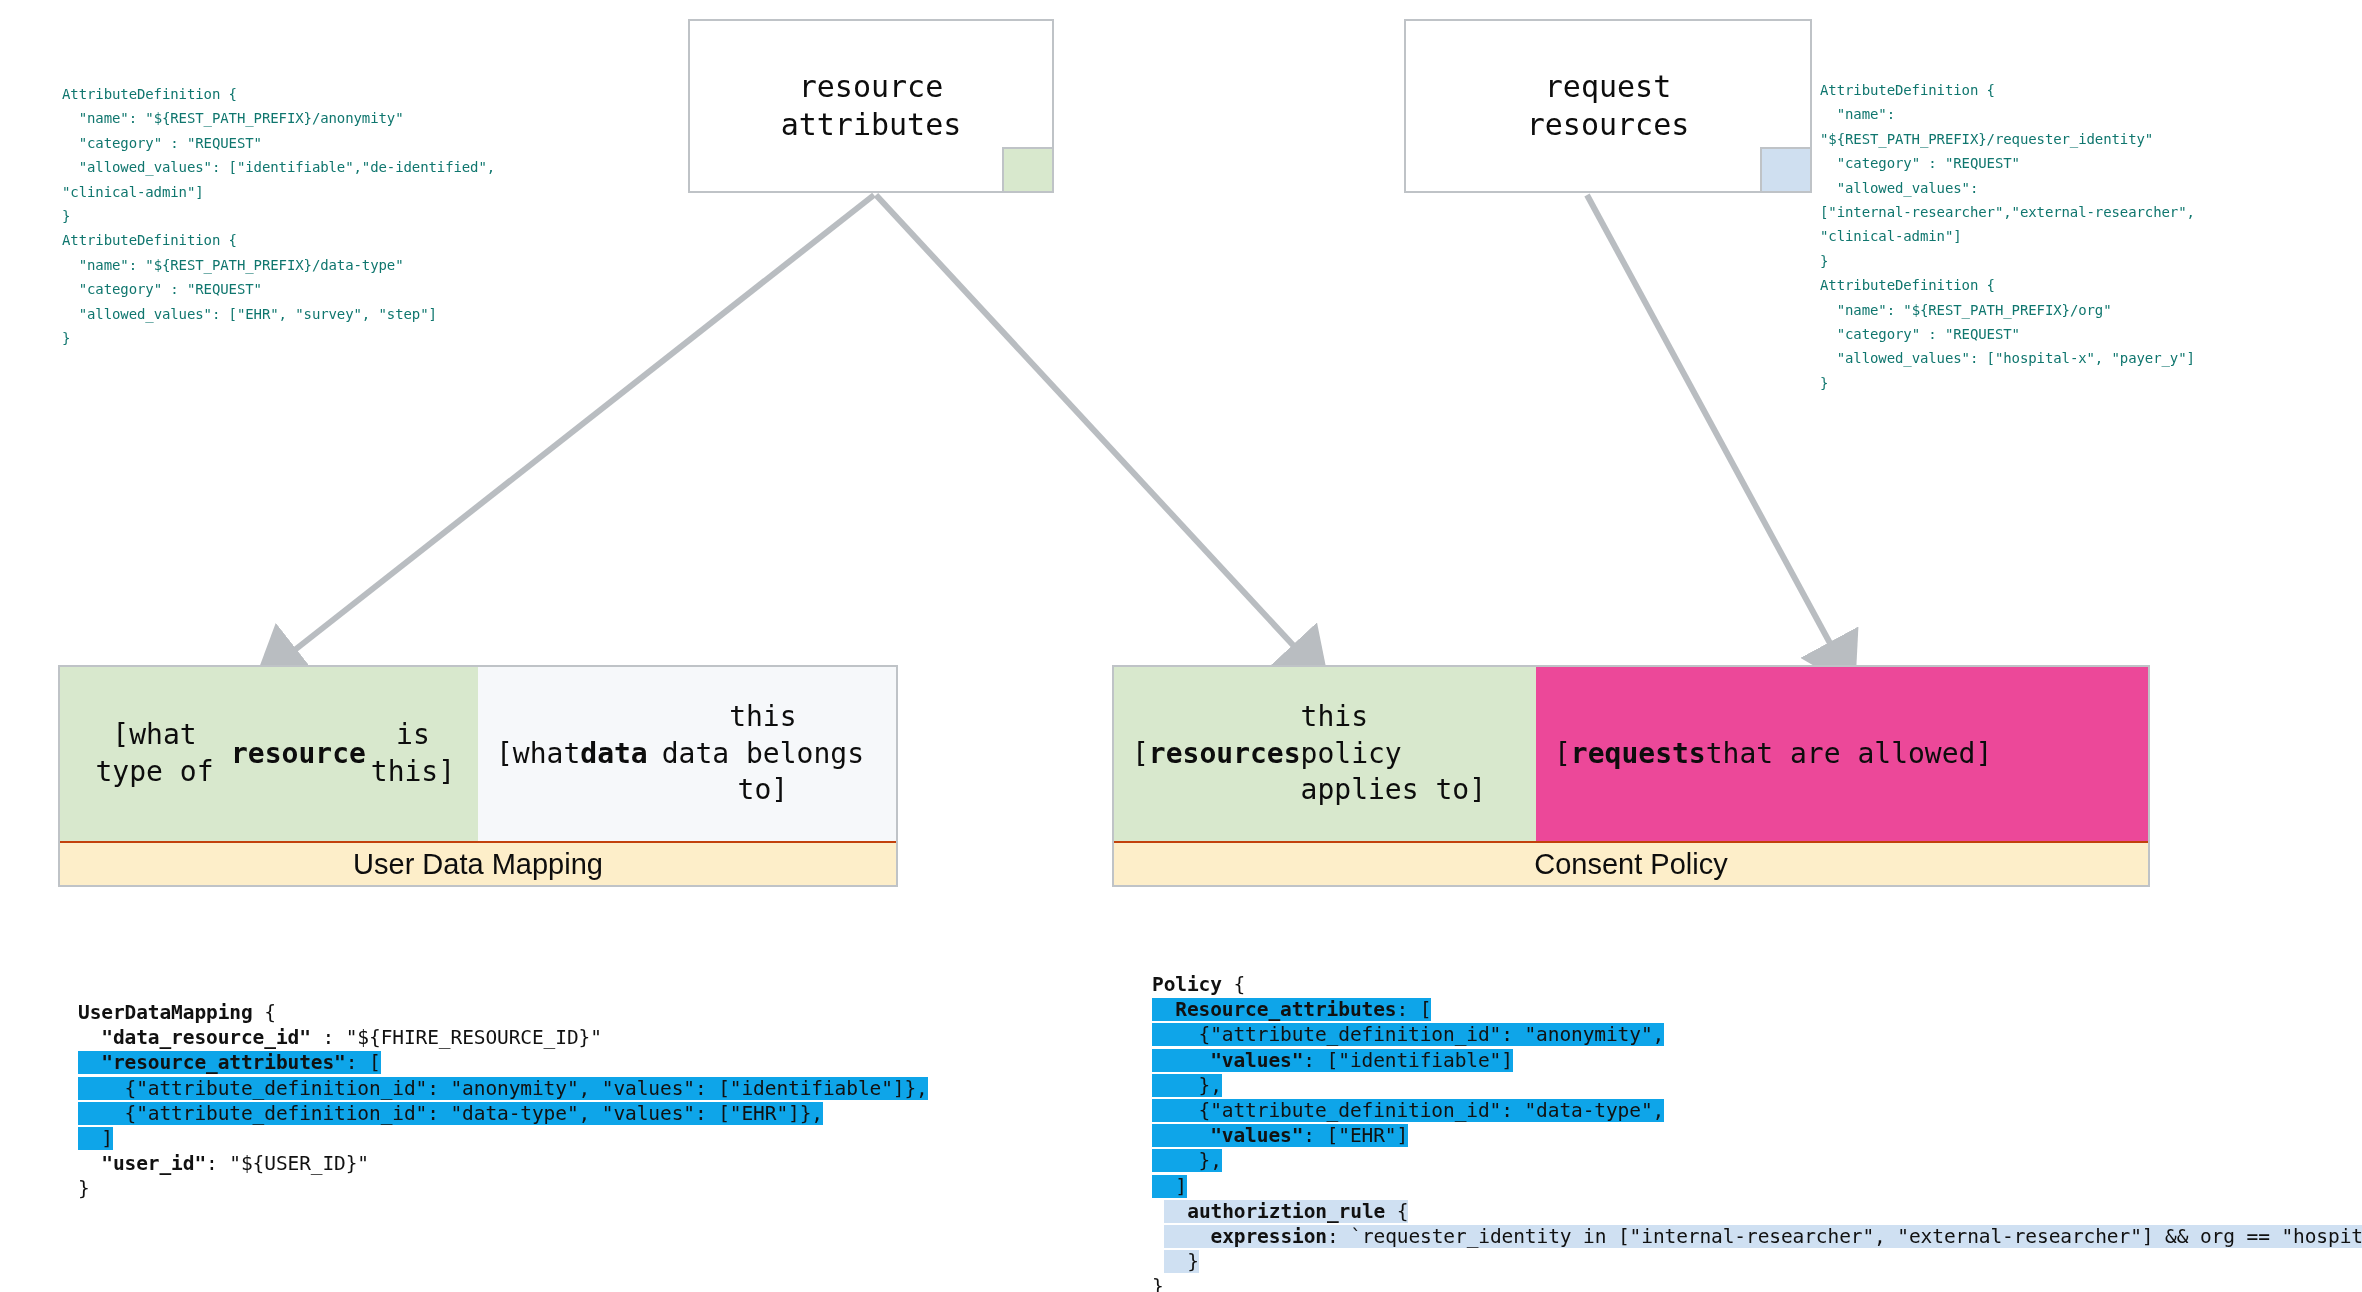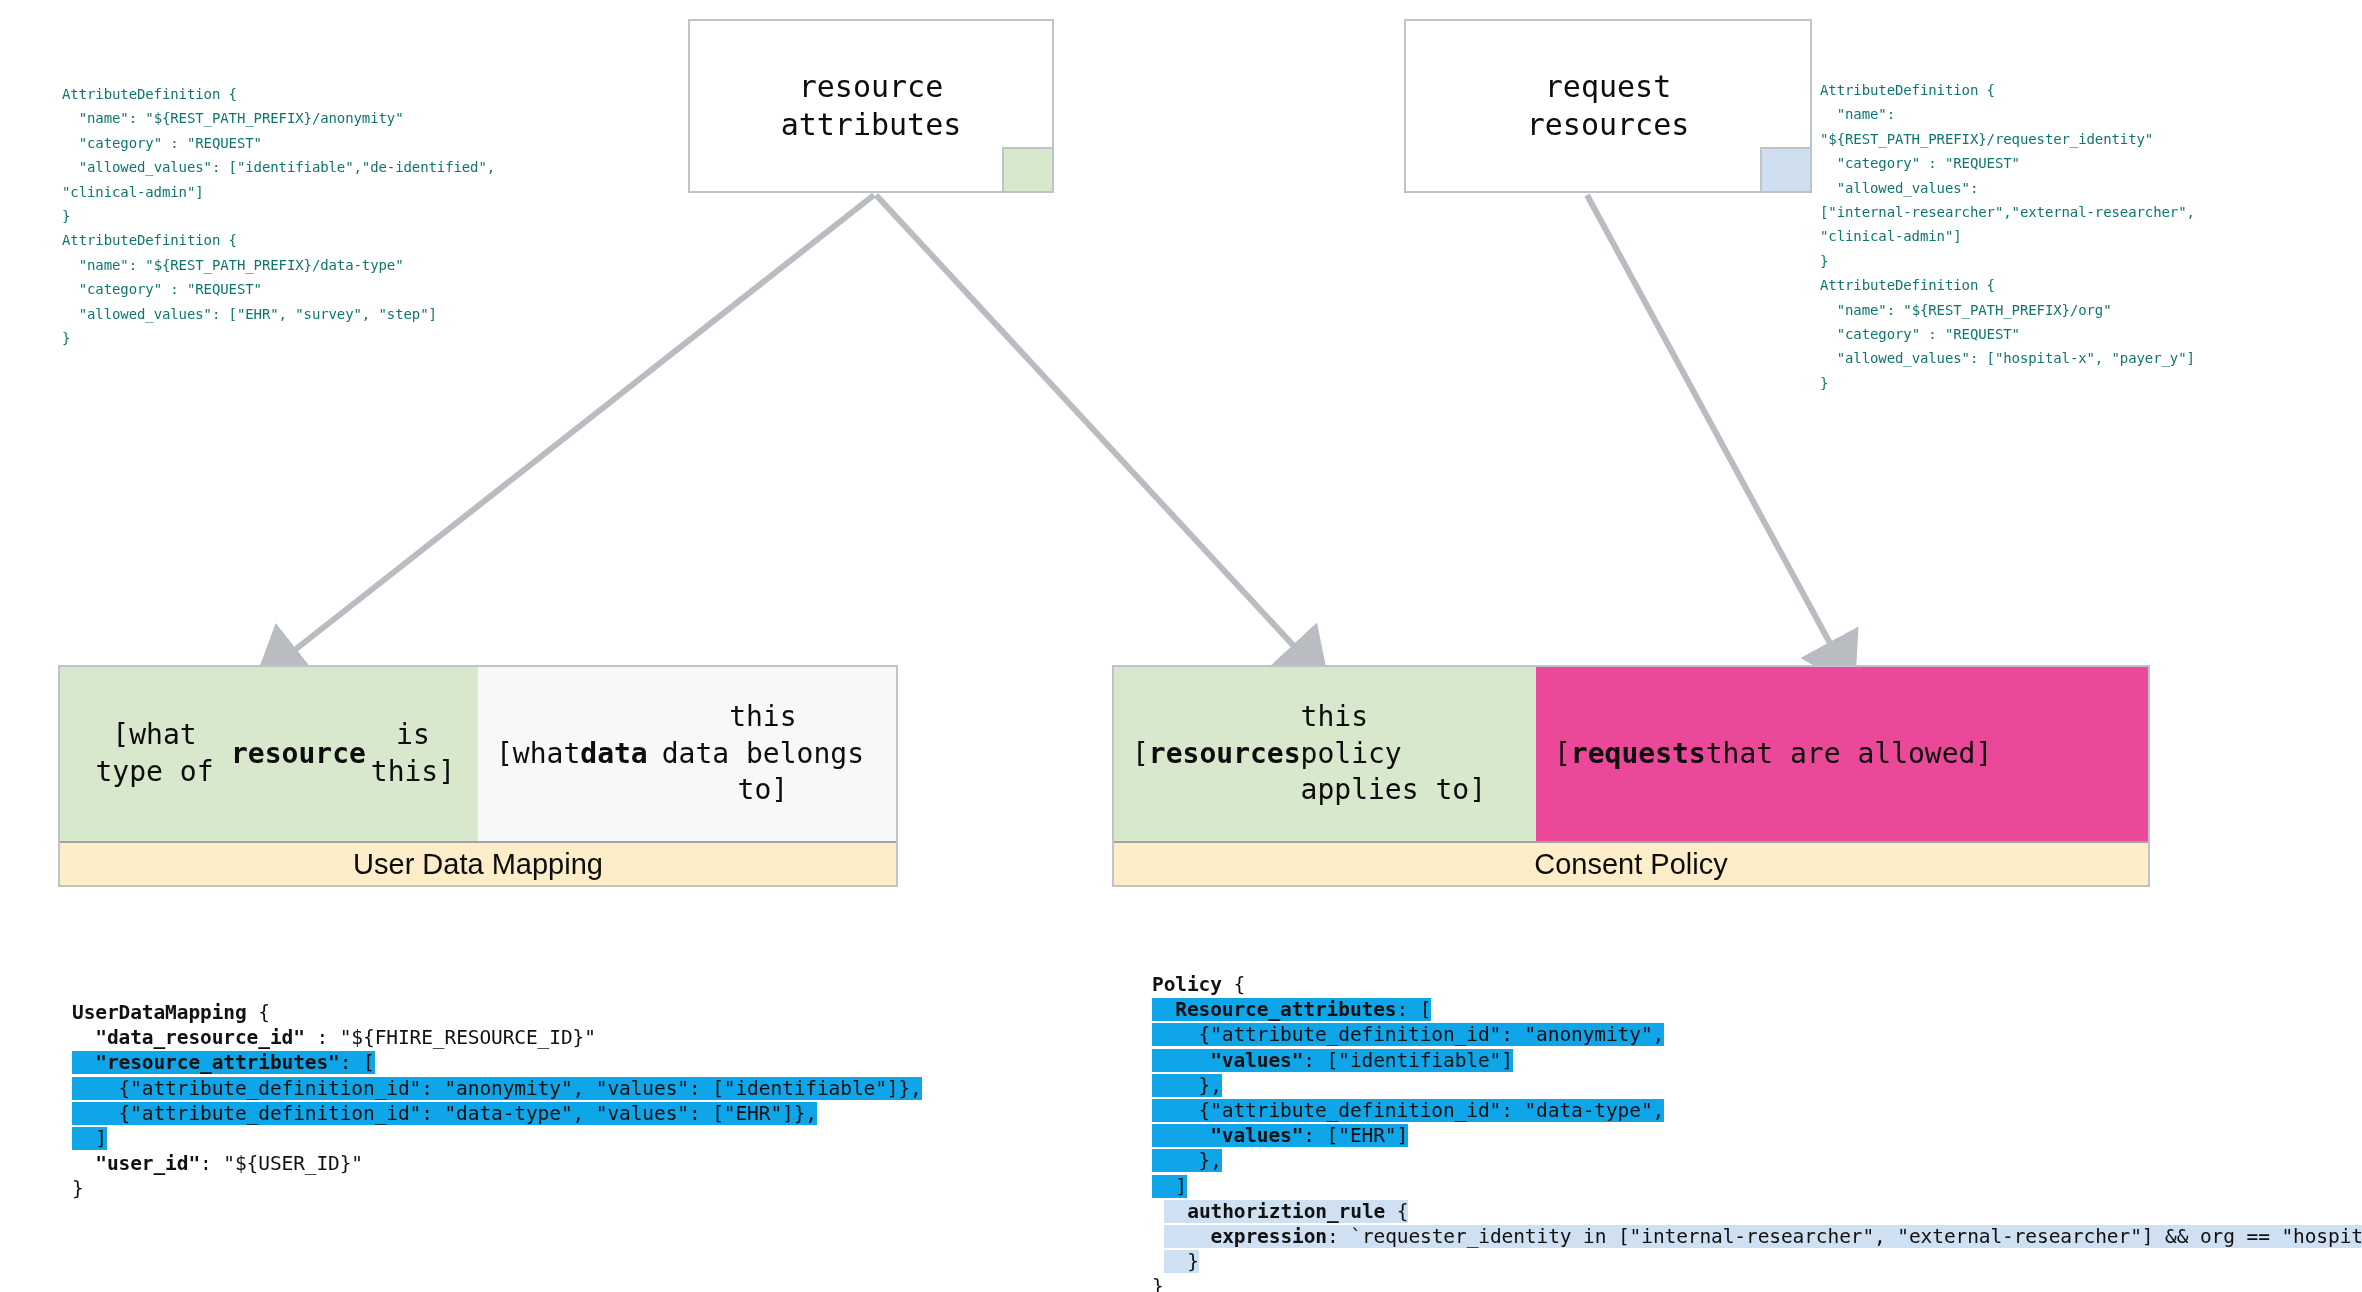--- a/index.html
+++ b/index.html
@@ -94,21 +94,21 @@
     color: #0d0d0d;
     white-space: pre-line;
   }
   .concept-cell b { font-weight: 700; }
   .cell-green { background: #d8e8cd; }
   .cell-blue  { background: #ec4899; }
   .cell-plain { background: #f6f8fa; }
   .concept-footer {
     box-sizing: border-box;
     background: #fdeec9;
-    border-top: 2px solid #a3a3a3;
+    border-top: 2px solid #c2410c;
     height: 44px;
     display: flex;
     align-items: center;
     justify-content: center;
     font-family: "Liberation Sans", sans-serif;
     font-size: 29px;
     color: #0d0d0d;
   }
 
   #panel-udm { left: 58px; top: 665px; width: 840px; text-align: center; }
@@ -127,21 +127,21 @@
     line-height: 25.2px;
     color: #111111;
     white-space: pre;
     letter-spacing: -0.1px;
   }
   .code-bottom .ln { display: block; height: 25.2px; }
   .code-bottom .ln > span.hl-green { background: #0ea5e9; }
   .code-bottom .ln > span.hl-blue  { background: #cfe0f2; margin-left: 12px; }
   .code-bottom b { font-weight: 700; }
 
-  #code-udm    { left: 72px;  top: 1000px; }
+  #code-udm    { left: 78px;  top: 1000px; }
   #code-policy { left: 1152px; top: 972px; }
 </style>
 </head>
 <body>
 
 <div id="canvas">
 
   <svg id="arrows" viewBox="0 0 2362 1292" xmlns="http://www.w3.org/2000/svg">
     <defs>
       <marker id="ah" markerWidth="11" markerHeight="11" refX="3" refY="5.5" orient="auto" markerUnits="strokeWidth">

